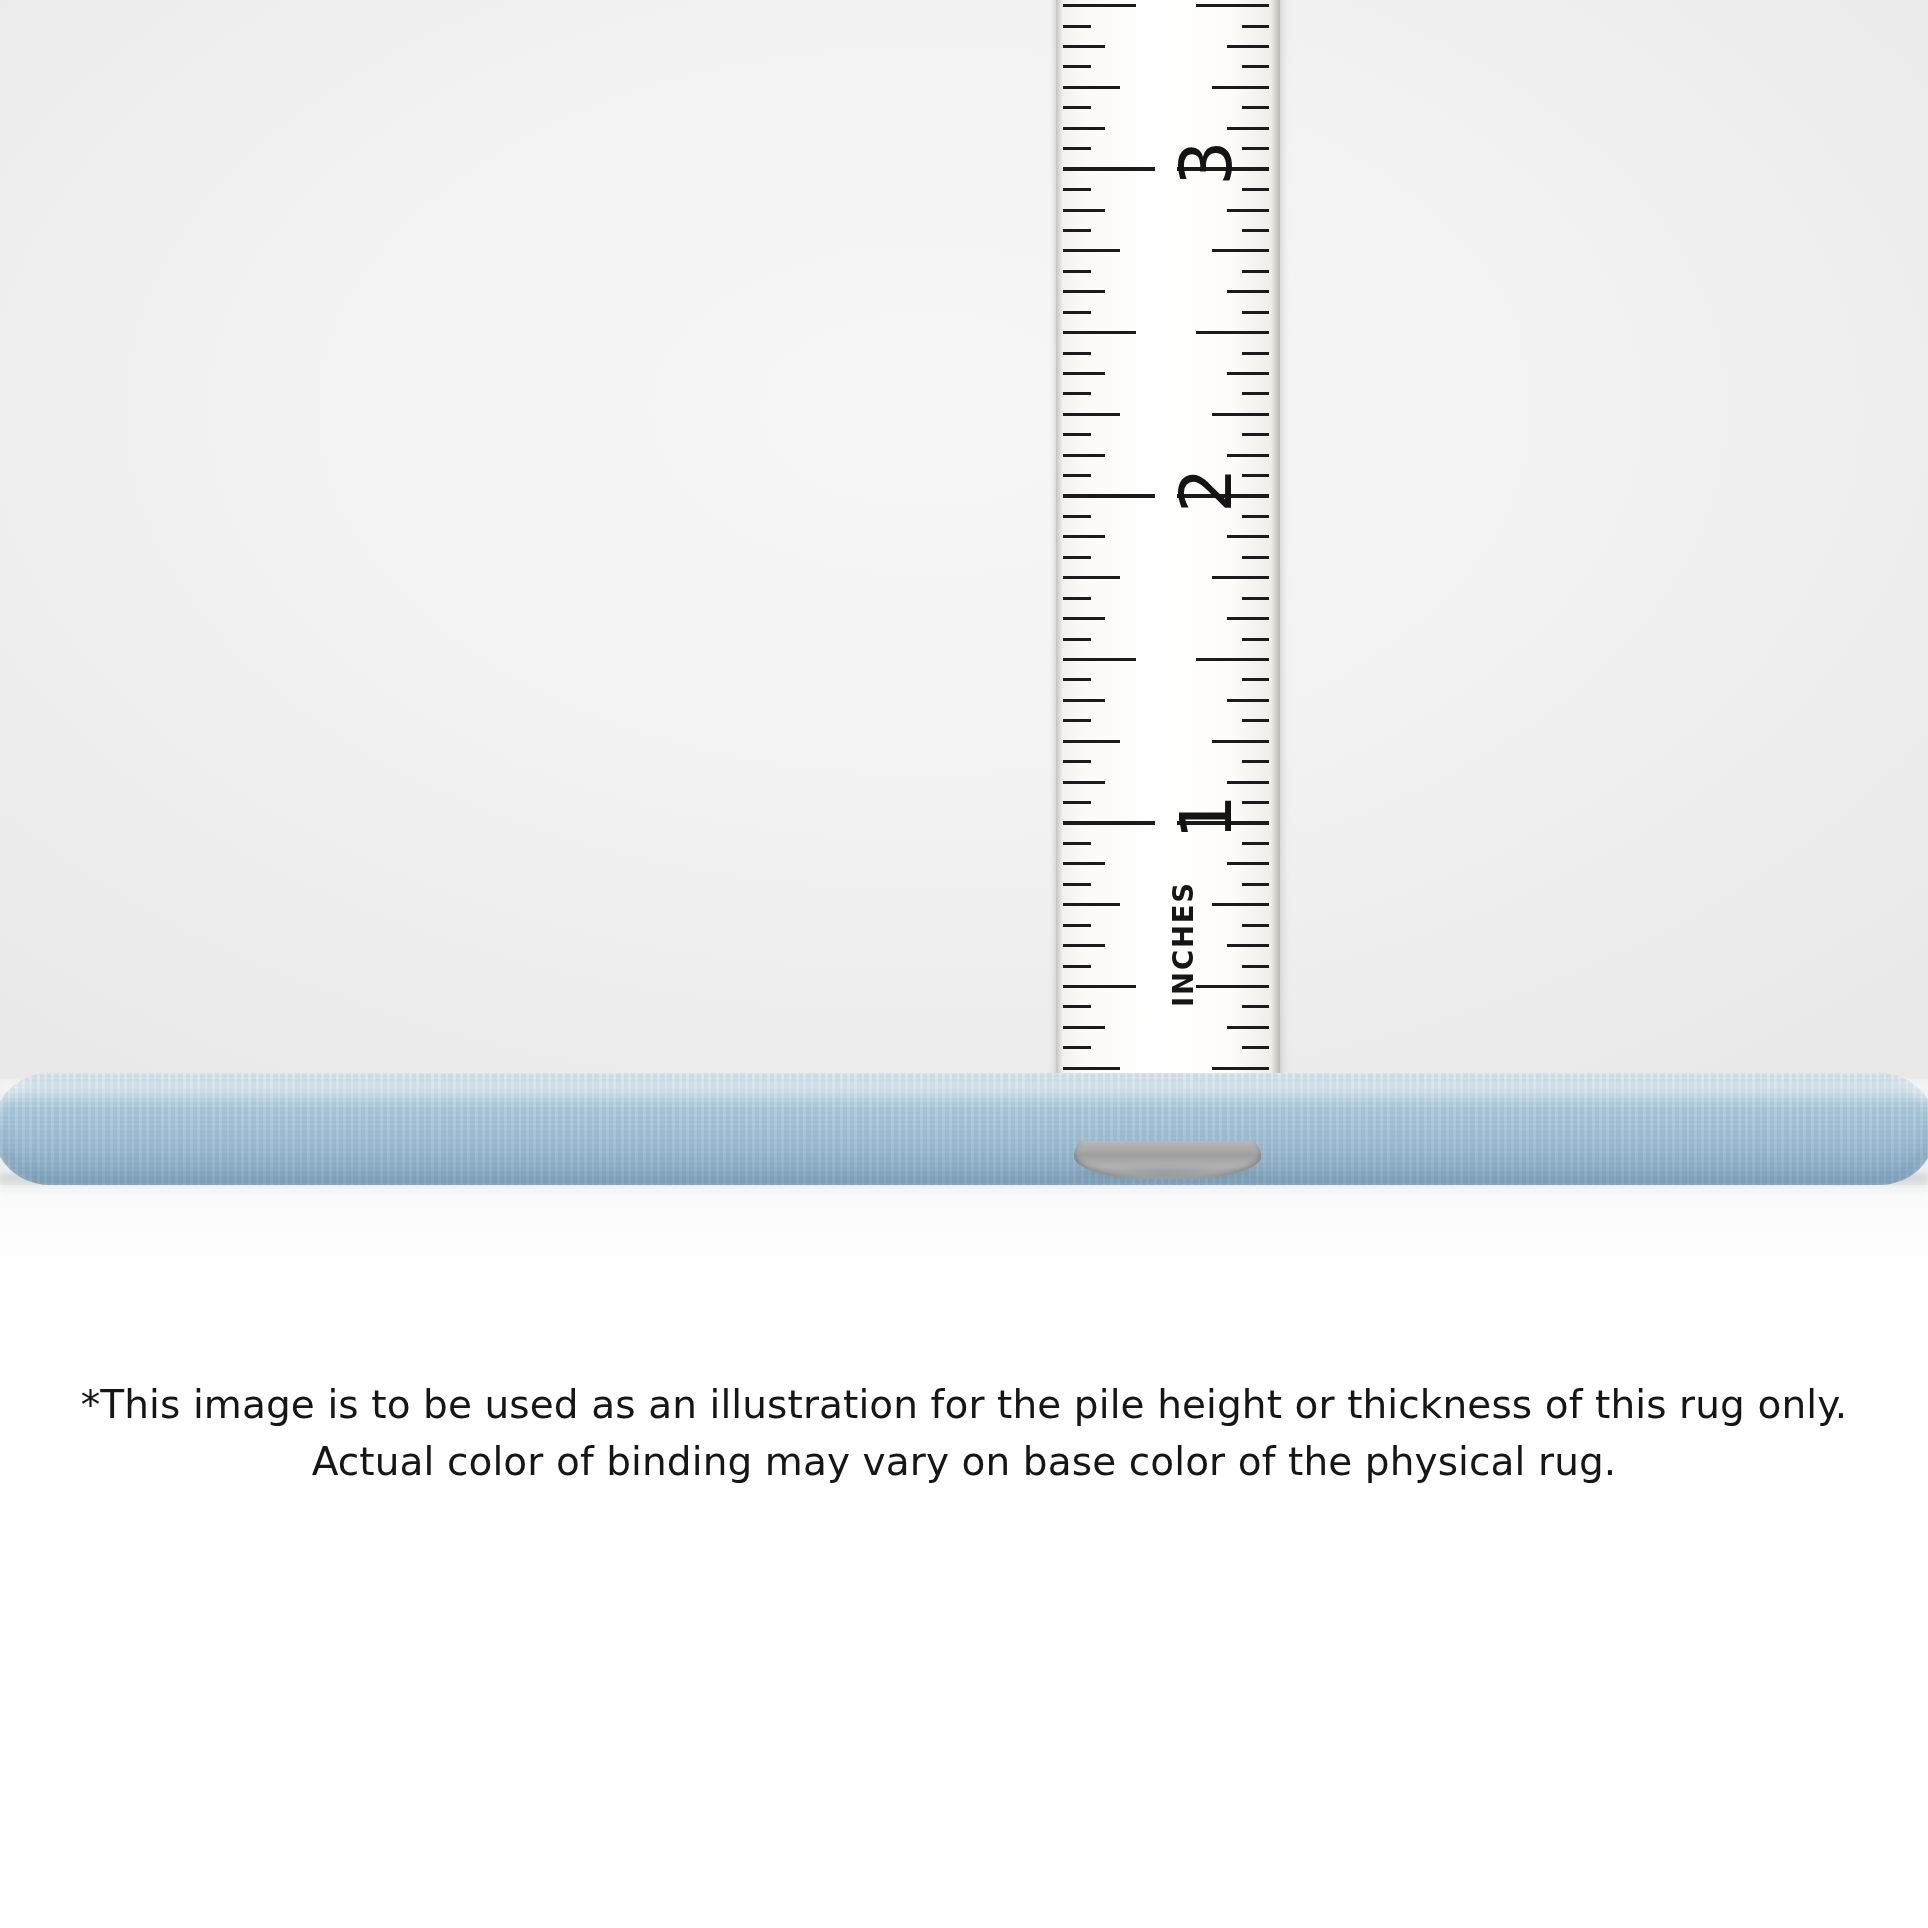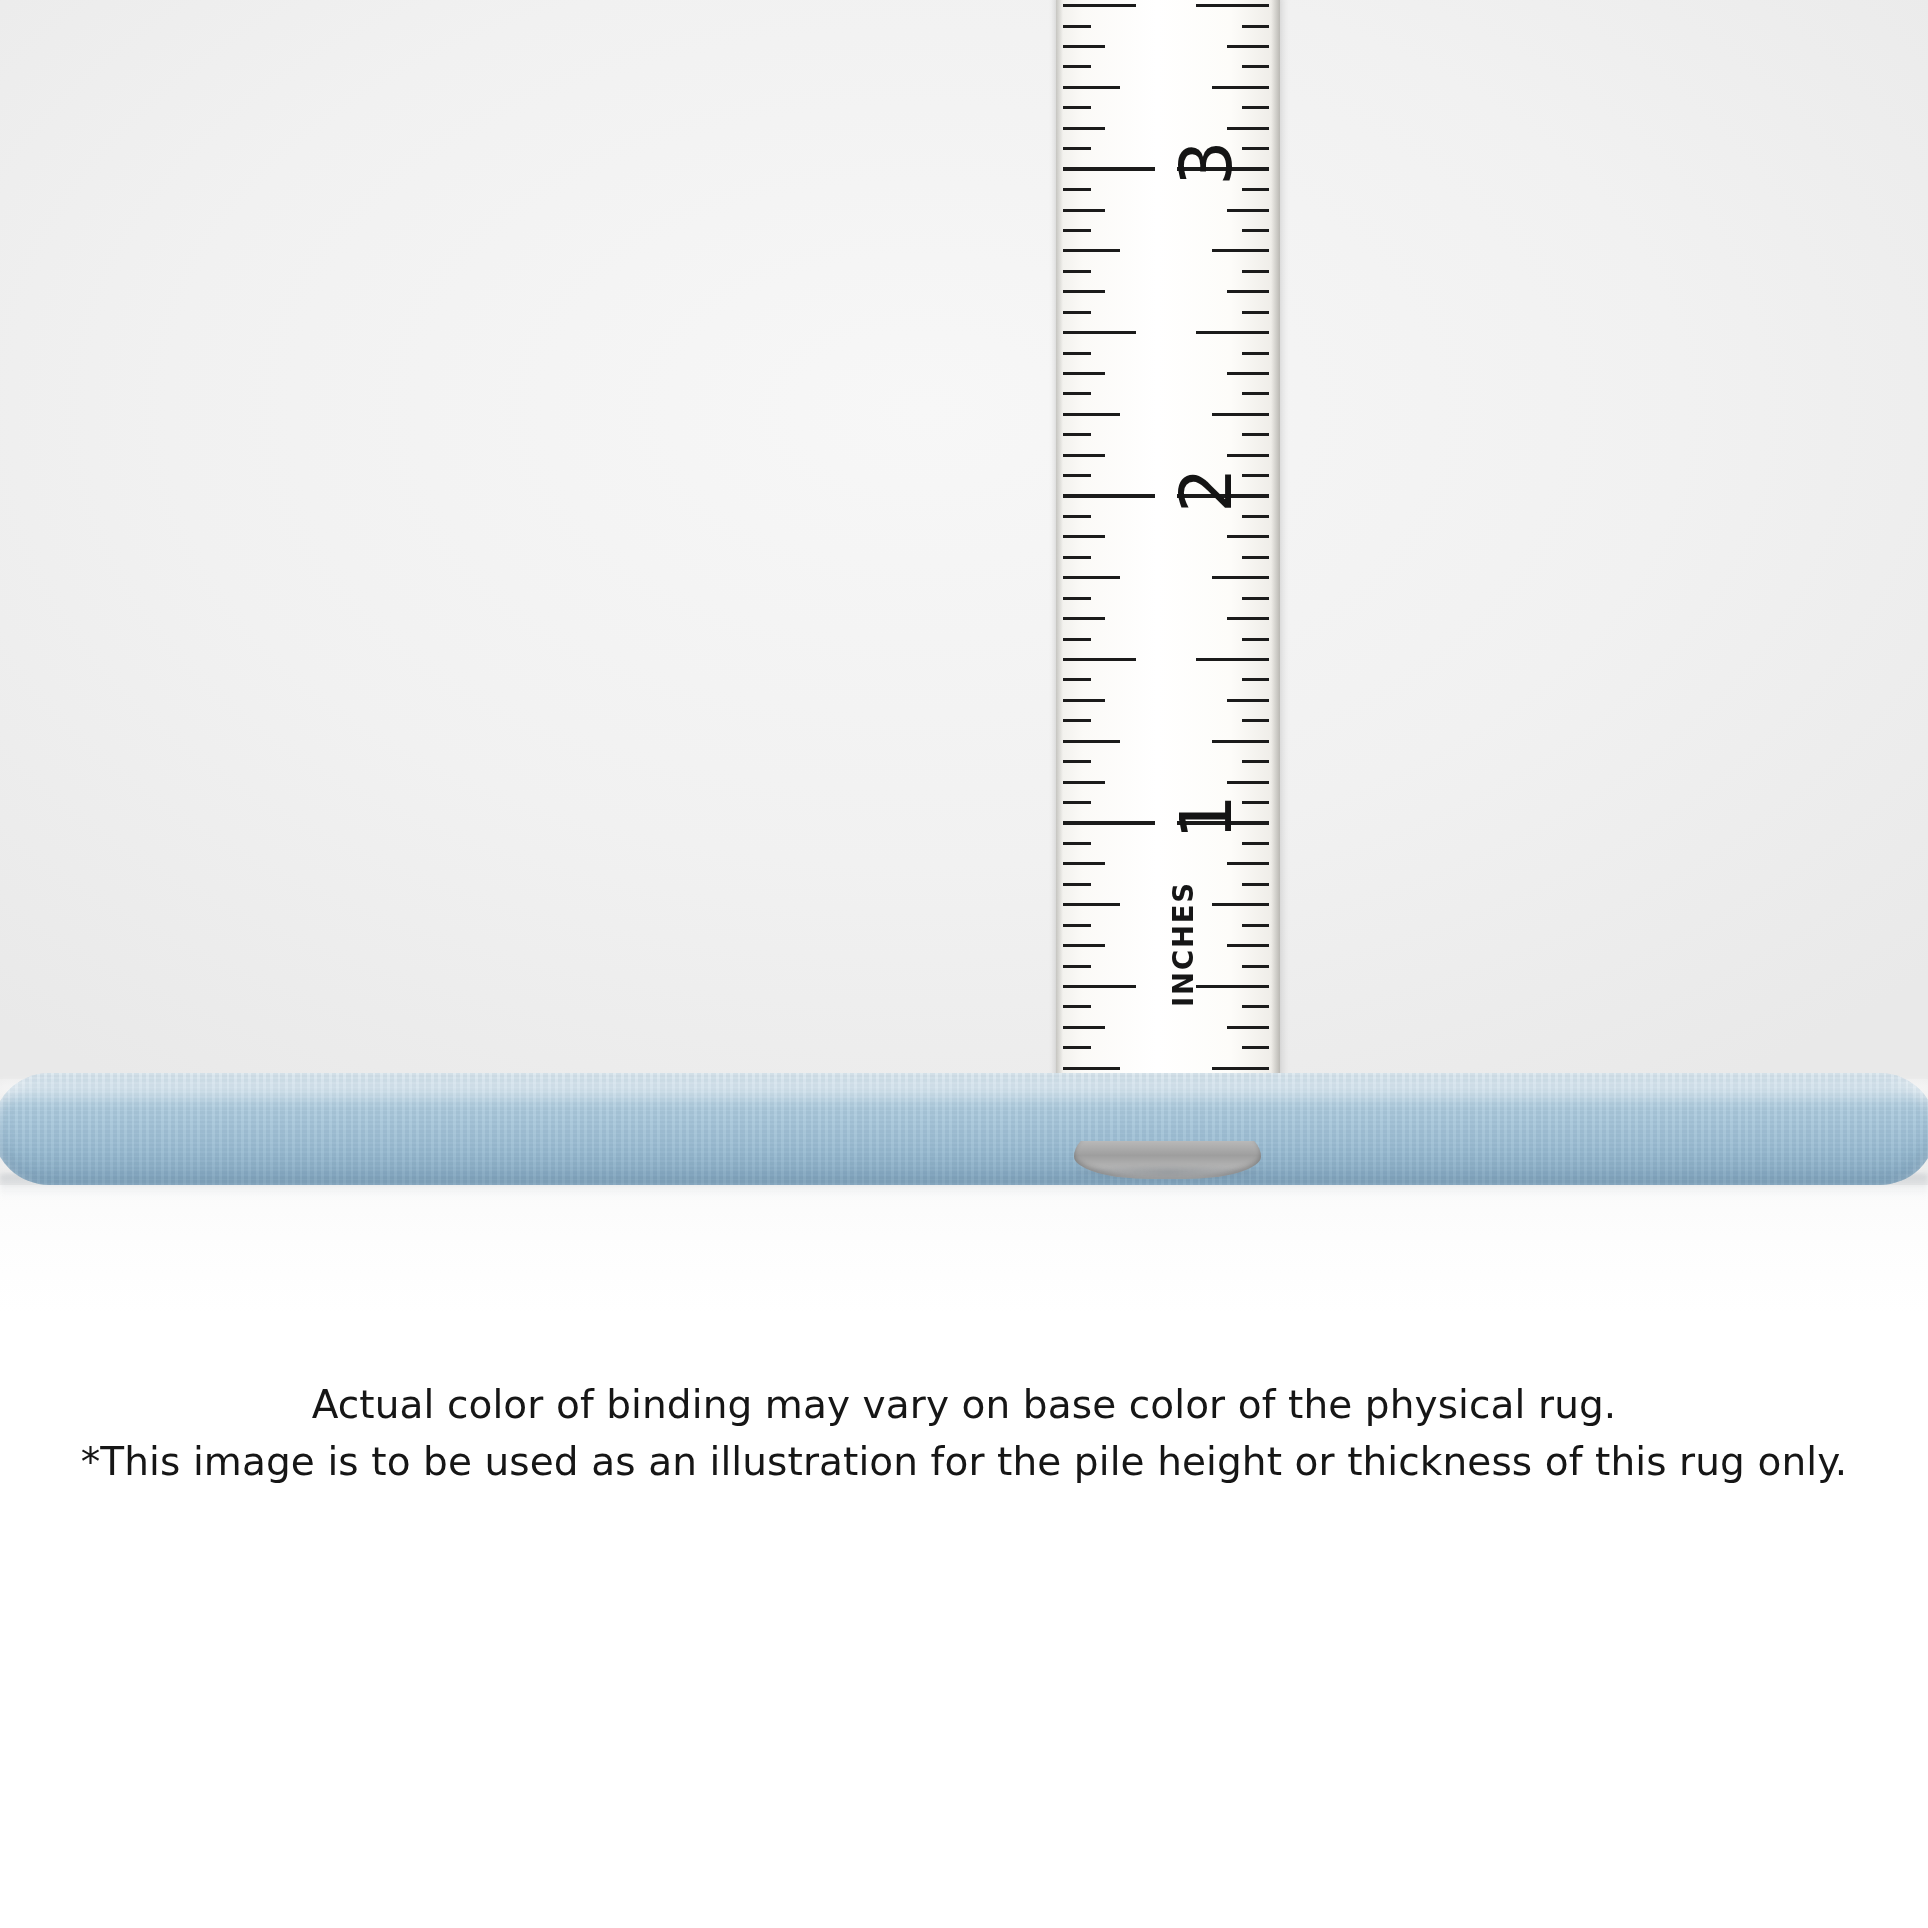--- a/index.html
+++ b/index.html
@@ -353,18 +353,18 @@
       <div class="highlight"></div>
     </div>
 
     <div class="tape-hook">
       <div class="metal"></div>
       <div class="metal-shadow"></div>
     </div>
   </div>
 
   <div class="caption">
+    <span class="line">*This image is to be used as an illustration for the pile height or thickness of this rug only.</span>
     <span class="line">Actual color of binding may vary on base color of the physical rug.</span>
-    <span class="line">*This image is to be used as an illustration for the pile height or thickness of this rug only.</span>
   </div>
 
 </div>
 
 
 </body></html>

